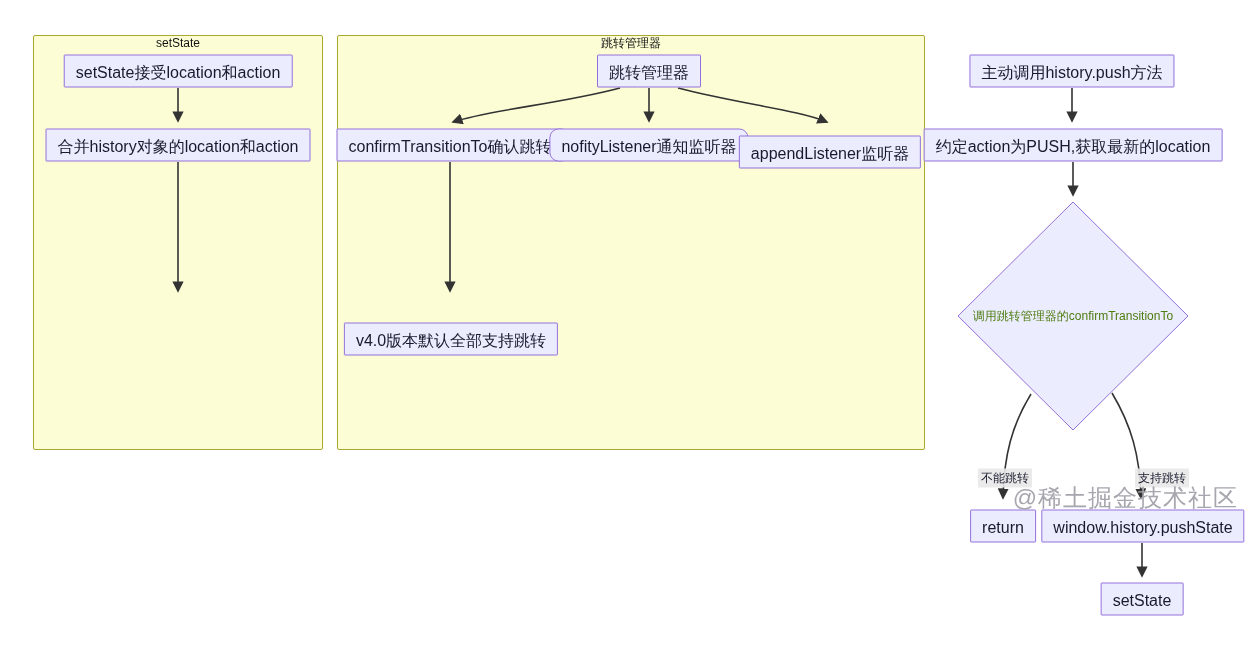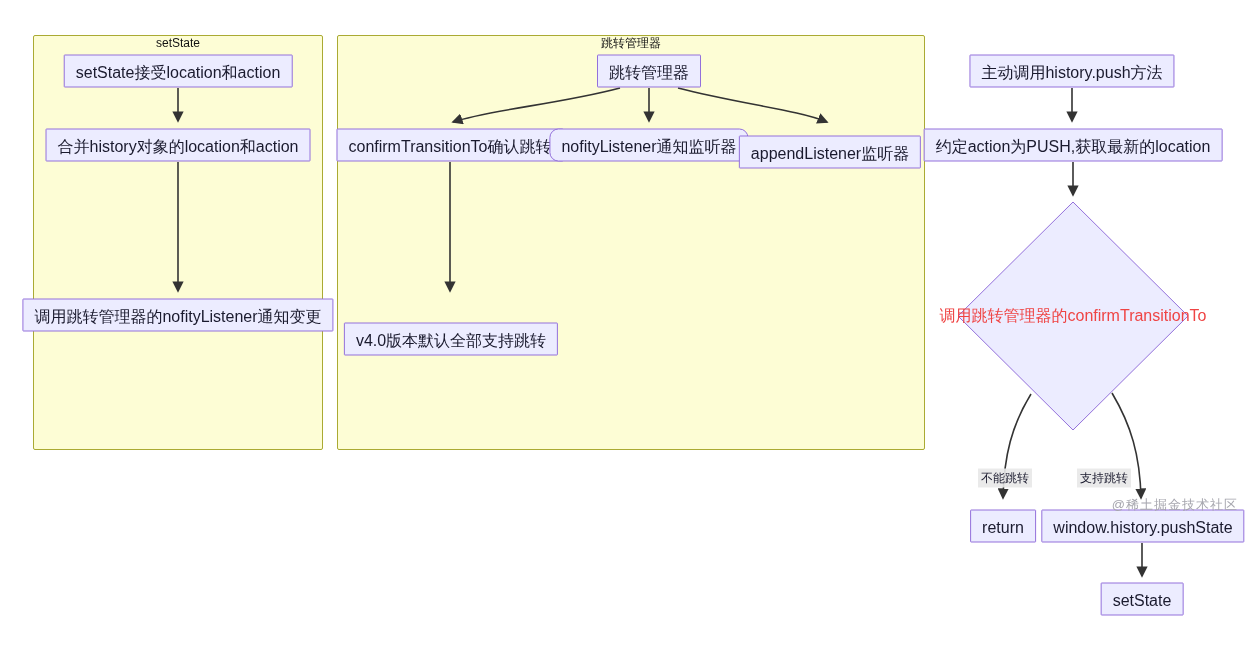--- a/index.html
+++ b/index.html
@@ -77,41 +77,41 @@
   .n-c1 { left: 1072px; top: 71px;  }
   .n-c2 { left: 1073px; top: 145px; }
   .n-c4 { left: 1003px; top: 526px; text-align: center; }
   .n-c5 { left: 1143px; top: 526px; }
   .n-c6 { left: 1142px; top: 599px; }
 
   .decision-label {
     position: absolute;
     left: 1073px; top: 316px;
     transform: translate(-50%, -50%);
-    font-size: 16px;
-    color: #ef4444;
+    font-size: 12px;
+    color: #4d7c0f;
     white-space: nowrap;
   }
 
   .edge-label {
     position: absolute;
     transform: translate(-50%, -50%);
     background: rgba(232, 232, 232, 0.9);
     font-size: 12px;
     color: #1a1a2e;
     padding: 1px 3px;
     white-space: nowrap;
   }
   .el-deny  { left: 1005px; top: 478px; }
-  .el-allow { left: 1104px; top: 478px; }
+  .el-allow { left: 1162px; top: 478px; }
 
   .watermark {
     position: absolute;
     right: 20px; bottom: 8px;
-    font-size: 13px;
+    font-size: 24px;
     color: #a6a6ae;
     letter-spacing: 1px;
     white-space: nowrap;
   }
 </style>
 </head>
 <body>
 
 <div class="canvas">
 
@@ -140,21 +140,20 @@
 
     <polygon class="decision-shape" points="1073,202 1188,316 1073,430 958,316"></polygon>
 
     <path class="edge" d="M1031,394 C1012,425 1004,455 1003,498" marker-end="url(#arrow)"></path>
     <path class="edge" d="M1112,393 C1131,425 1140,455 1141,498" marker-end="url(#arrow)"></path>
     <path class="edge" d="M1142,543 L1142,576" marker-end="url(#arrow)"></path>
   </svg>
 
   <div class="node n-a1">setState接受location和action</div>
   <div class="node n-a2">合并history对象的location和action</div>
-  <div class="node n-a3">调用跳转管理器的nofityListener通知变更</div>
 
   <div class="node n-b0">跳转管理器</div>
   <div class="node n-b1">confirmTransitionTo确认跳转</div>
   <div class="node n-b2">nofityListener通知监听器</div>
   <div class="node n-b3">appendListener监听器</div>
   <div class="node n-b4">v4.0版本默认全部支持跳转</div>
 
   <div class="node n-c1">主动调用history.push方法</div>
   <div class="node n-c2">约定action为PUSH,获取最新的location</div>
   <div class="decision-label">调用跳转管理器的confirmTransitionTo</div>

